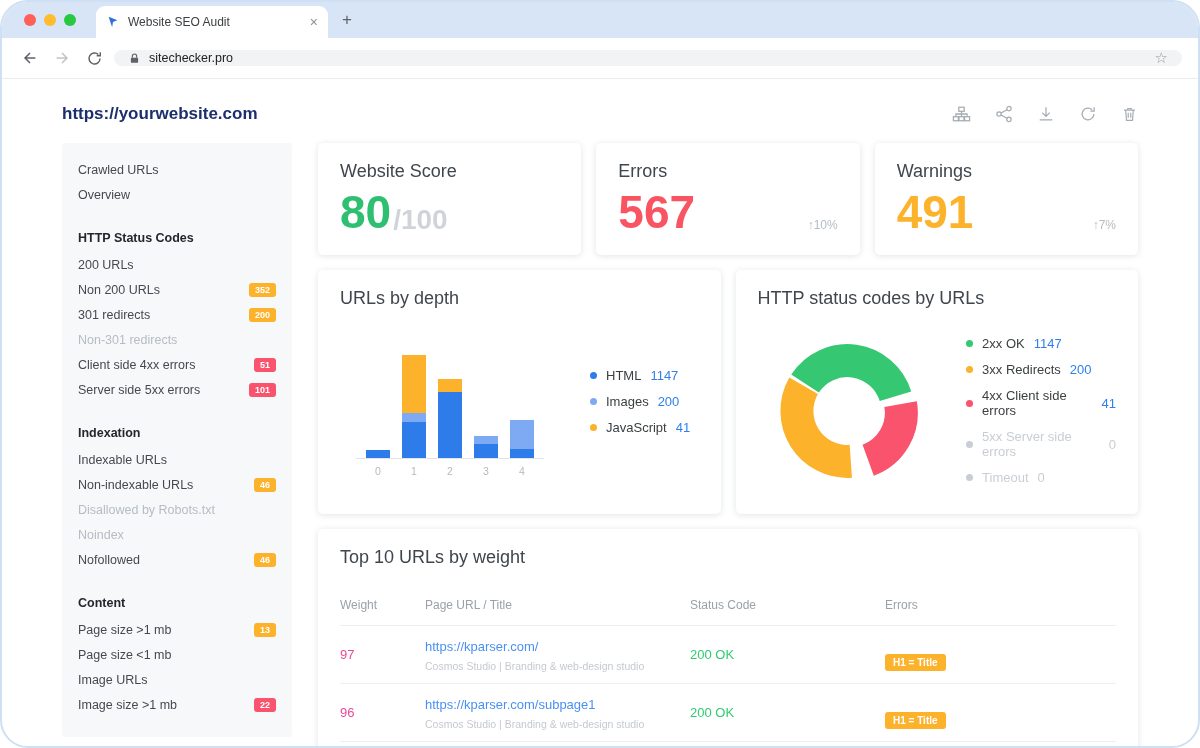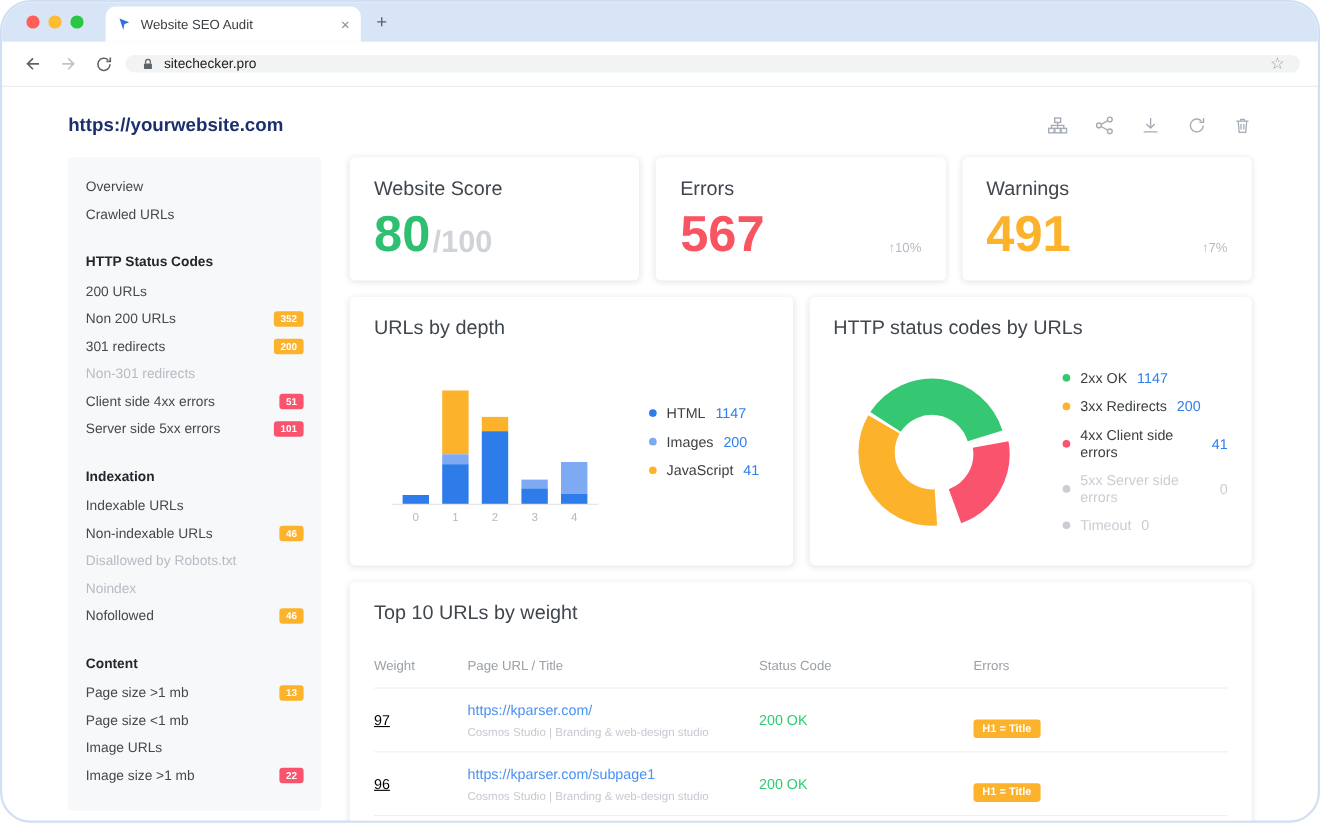--- a/index.html
+++ b/index.html
@@ -68,21 +68,21 @@
   .dot { width:7px; height:7px; border-radius:50%; flex-shrink:0; }
   .legend-value { color:#2f80ed; }
   .legend-item.zero .legend-label, .legend-item.zero .legend-value { color:#c9ced4; }
 
   .donut-wrap { width:158px; height:158px; }
 
   .table-card { min-height:222px; padding-bottom:26px; }
   .thead, .trow { display:grid; grid-template-columns:85px 265px 195px 1fr; align-items:center; }
   .thead { margin-top:20px; padding:10px 0 13px; border-bottom:1px solid #eceef2; font-size:12px; color:#9aa1a8; }
   .trow { padding:11px 0; border-bottom:1px solid #eceef2; }
-  .td-weight { font-size:13px; color:#000000;text-decoration:underline; }
+  .td-weight { font-size:13px; color:#ec4899; }
   .url-link { font-size:13px; color:#4a90f4; cursor:pointer; text-decoration:none; }
   .url-sub { font-size:10.5px; color:#c5cad0; margin-top:5px; }
   .td-status { font-size:13px; color:#2ecc71; }
   .err-badge { display:inline-block; font-size:10px; font-weight:700; color:#fff; background:#fcb22b; border-radius:3px; padding:3px 8px;margin-top:16px; }
 
   svg.icon { display:block; }
 </style>
 </head>
 <body>
 
@@ -181,24 +181,24 @@
             </svg>
         </span>
       </div>
     </div>
 
     <div class="layout">
 
       <div class="sidebar">
           <div class="sb-section">
             <div class="sb-item">
+              <span class="sb-label">Crawled URLs</span>
+            </div>
+            <div class="sb-item">
               <span class="sb-label">Overview</span>
-            </div>
-            <div class="sb-item">
-              <span class="sb-label">Crawled URLs</span>
             </div>
           </div>
           <div class="sb-section">
             <div class="sb-header">HTTP Status Codes</div>
             <div class="sb-item">
               <span class="sb-label">200 URLs</span>
             </div>
             <div class="sb-item">
               <span class="sb-label">Non 200 URLs</span>
               <span class="badge orange">352</span>

